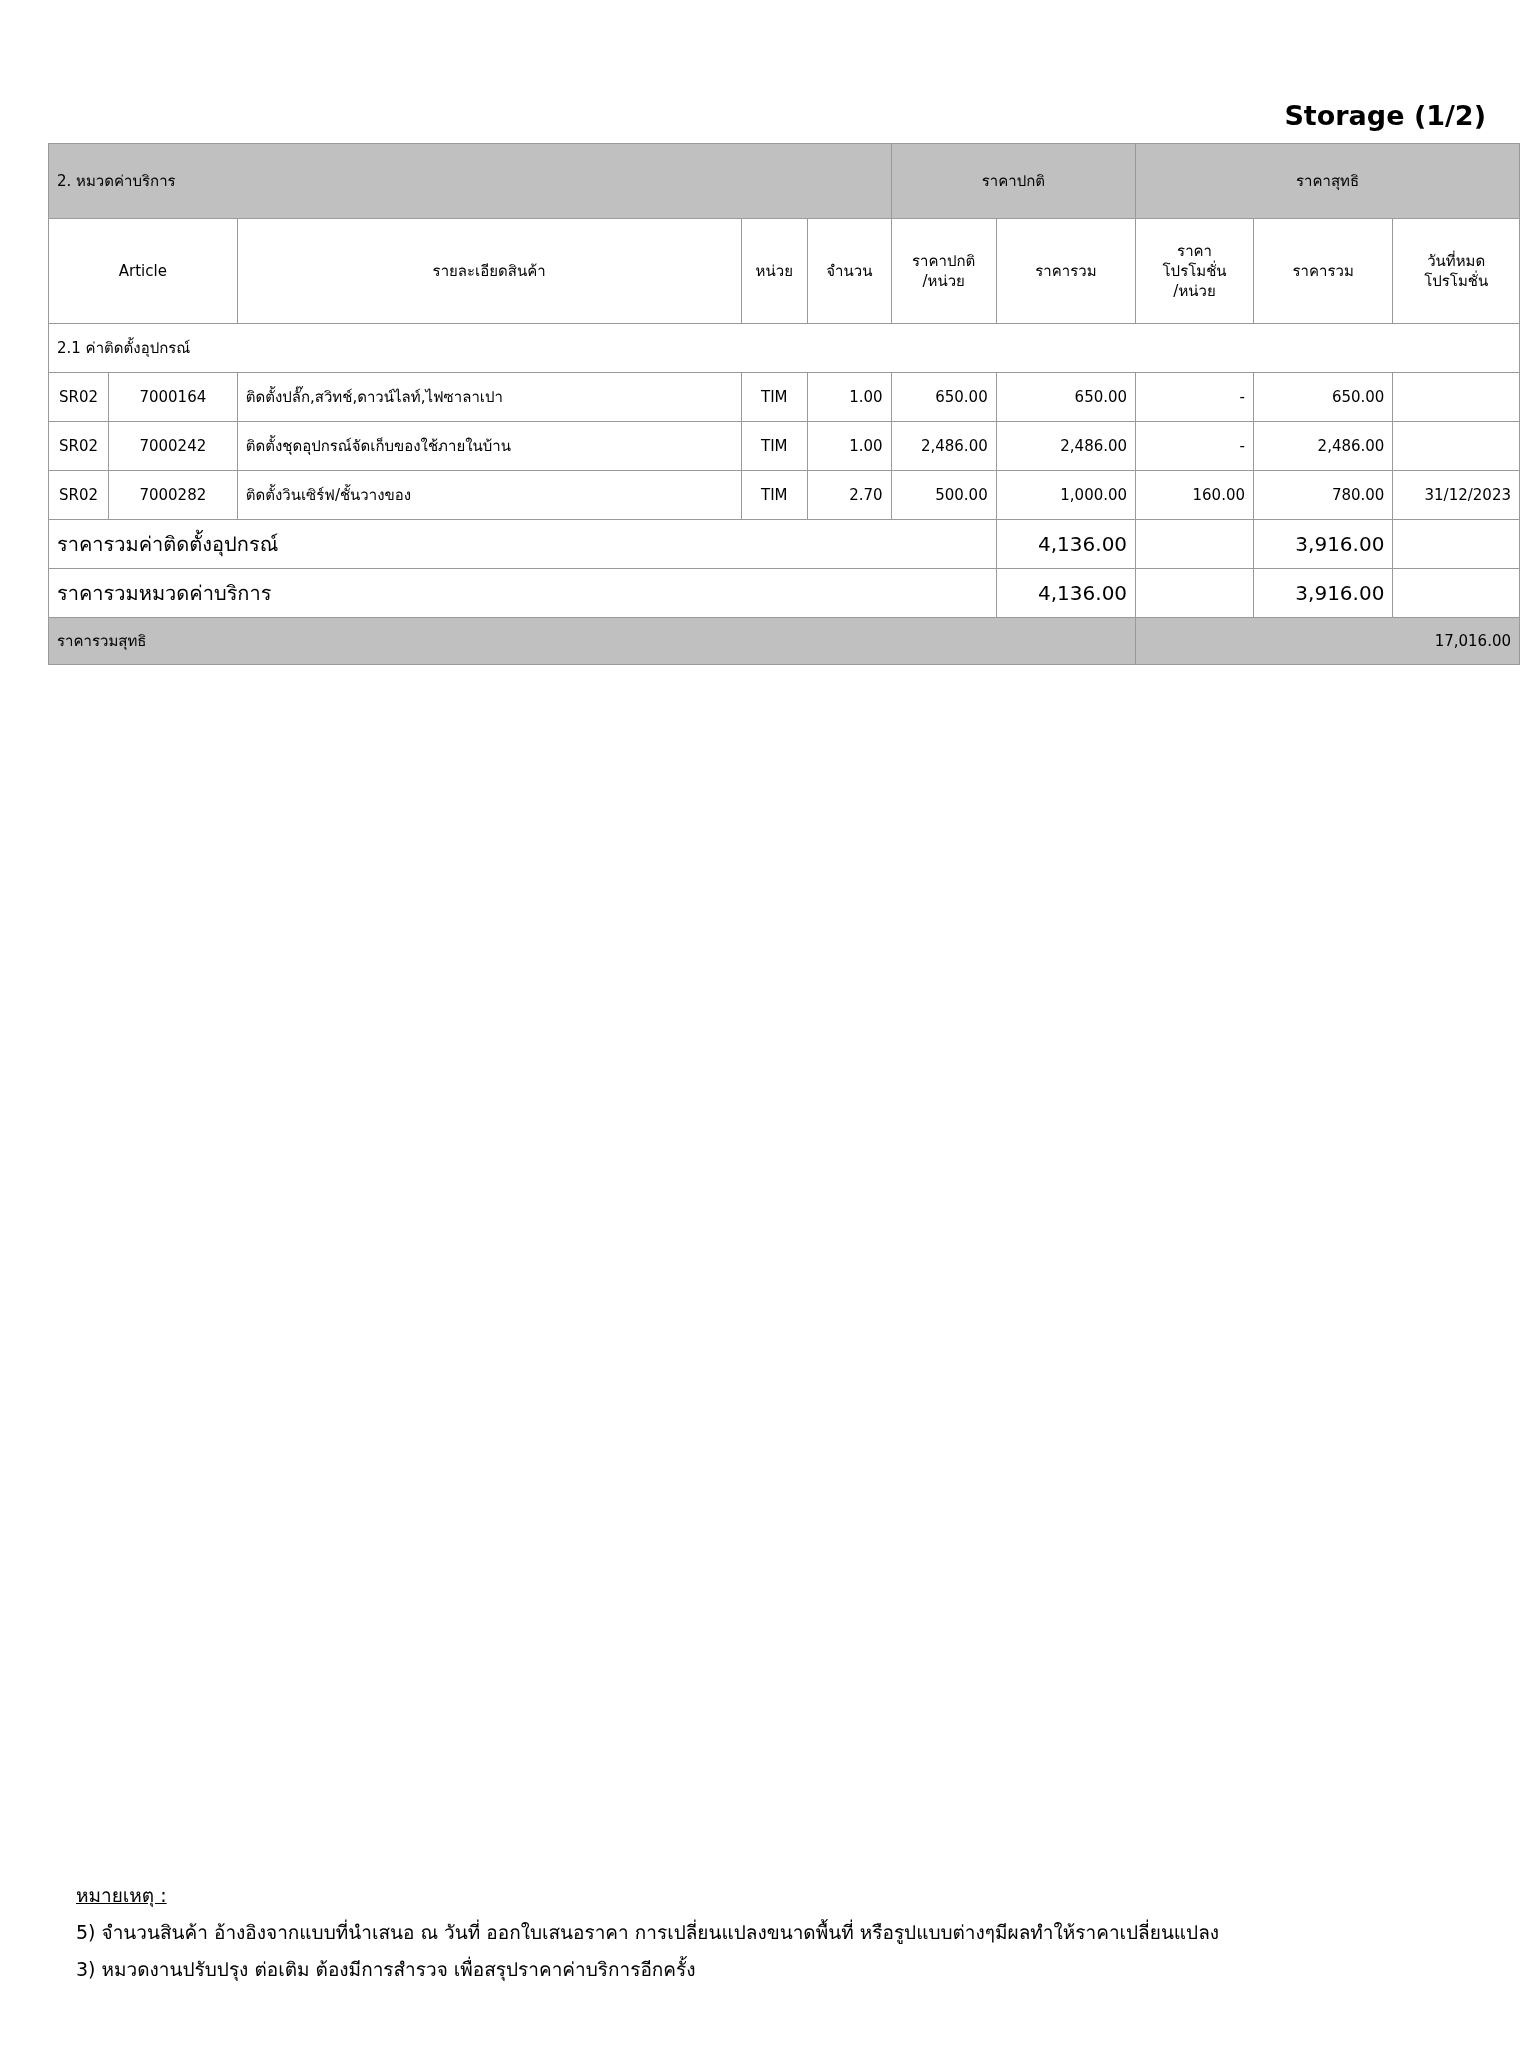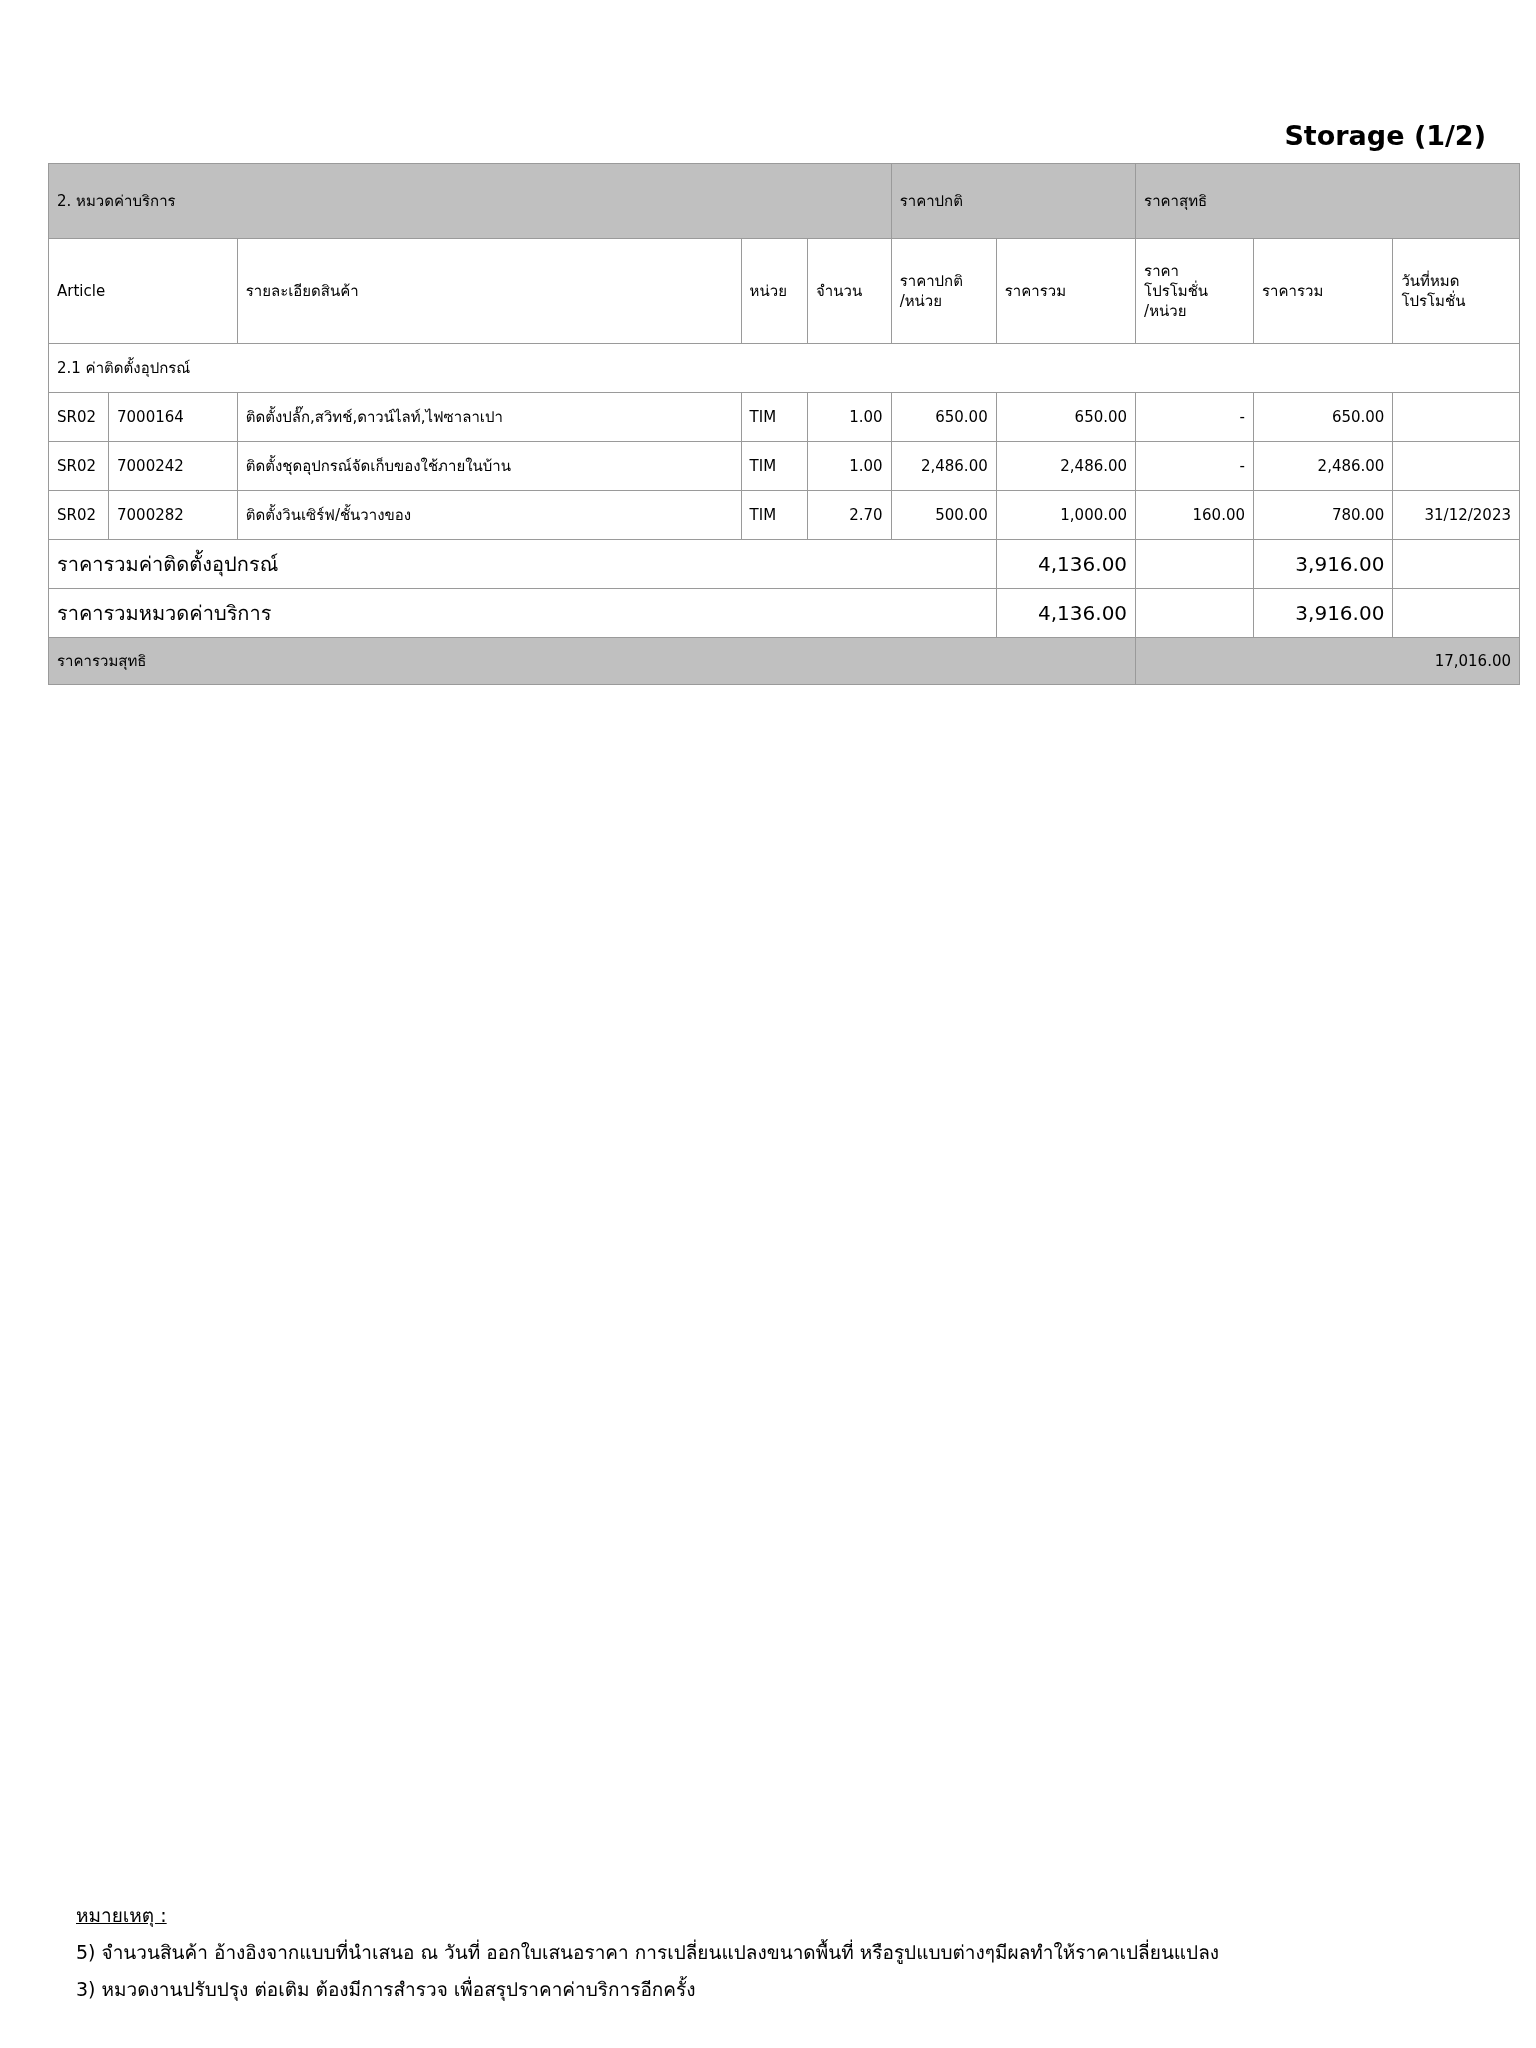--- a/index.html
+++ b/index.html
@@ -21,21 +21,20 @@
     box-sizing: border-box;
     padding: 0 48px;
   }
   .doc-title {
     text-align: right;
     font-size: 27px;
     font-weight: bold;
     padding-top: 100px;
     padding-right: 2px;
     letter-spacing: 0px;
-    margin-top: 20px;
   }
   .doc-title .light {
     font-weight: bold;
   }
   table.main {
     width: 1472px;
     margin-top: 12px;
     border-collapse: collapse;
     table-layout: fixed;
     font-size: 15px;
@@ -45,21 +44,21 @@
     padding: 6px 8px;
     vertical-align: middle;
     line-height: 1.35;
   }
   .hdr-grey {
     background: #c0c0c0;
   }
   .hdr-white {
     background: #ffffff;
   }
-  .c { }
+  .c { text-align: center; }
   .r { text-align: right; }
   .l { text-align: left; }
   .nowrap { white-space: nowrap; }
   .hdr-row1 td {
     height: 62px;
     font-size: 15px;
   }
   .hdr-row2 td {
     height: 92px;
     font-size: 15px;

